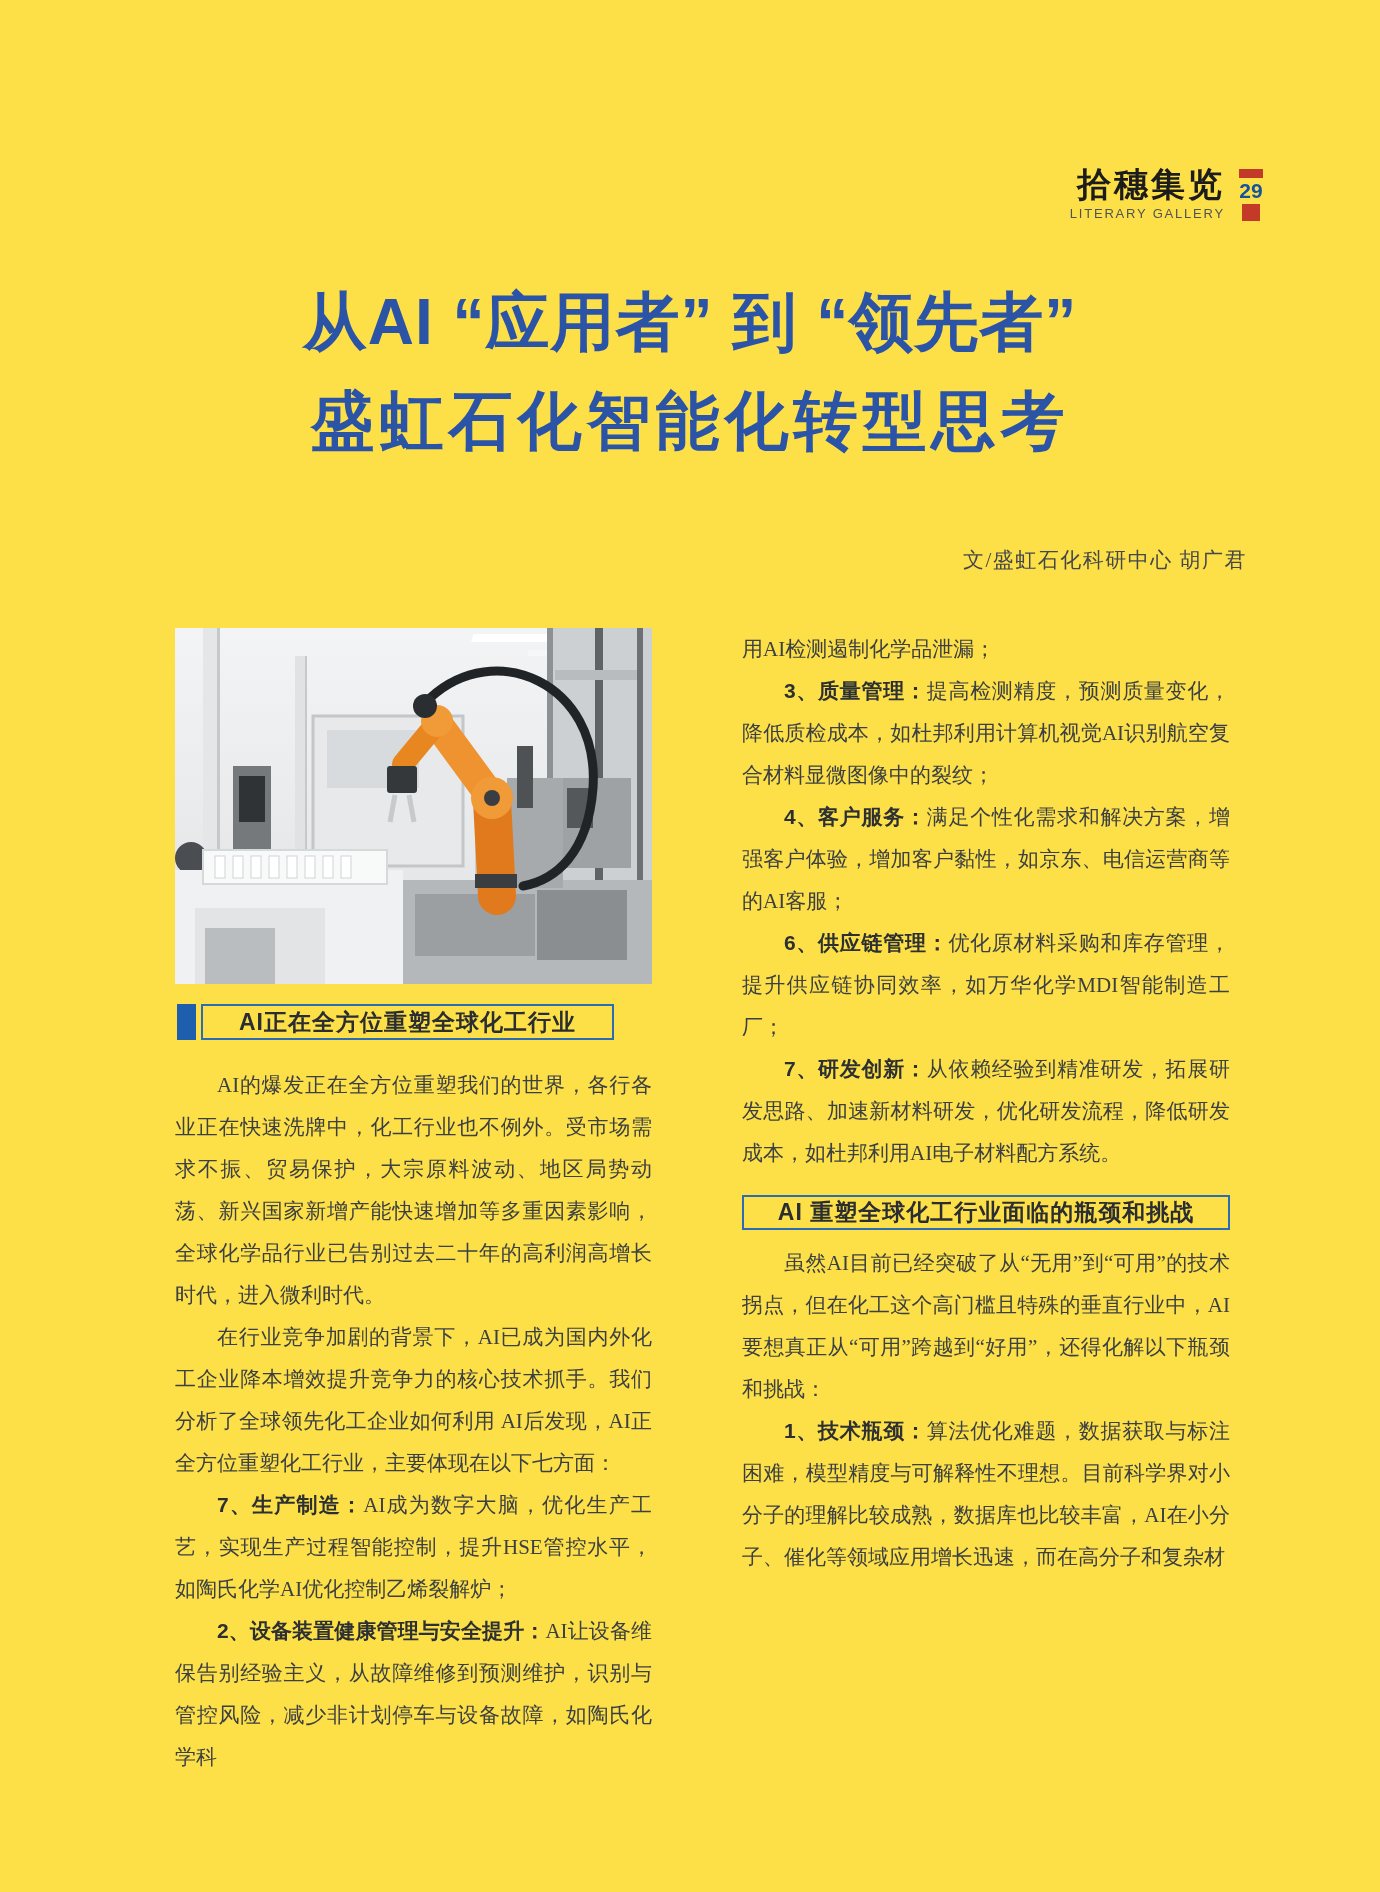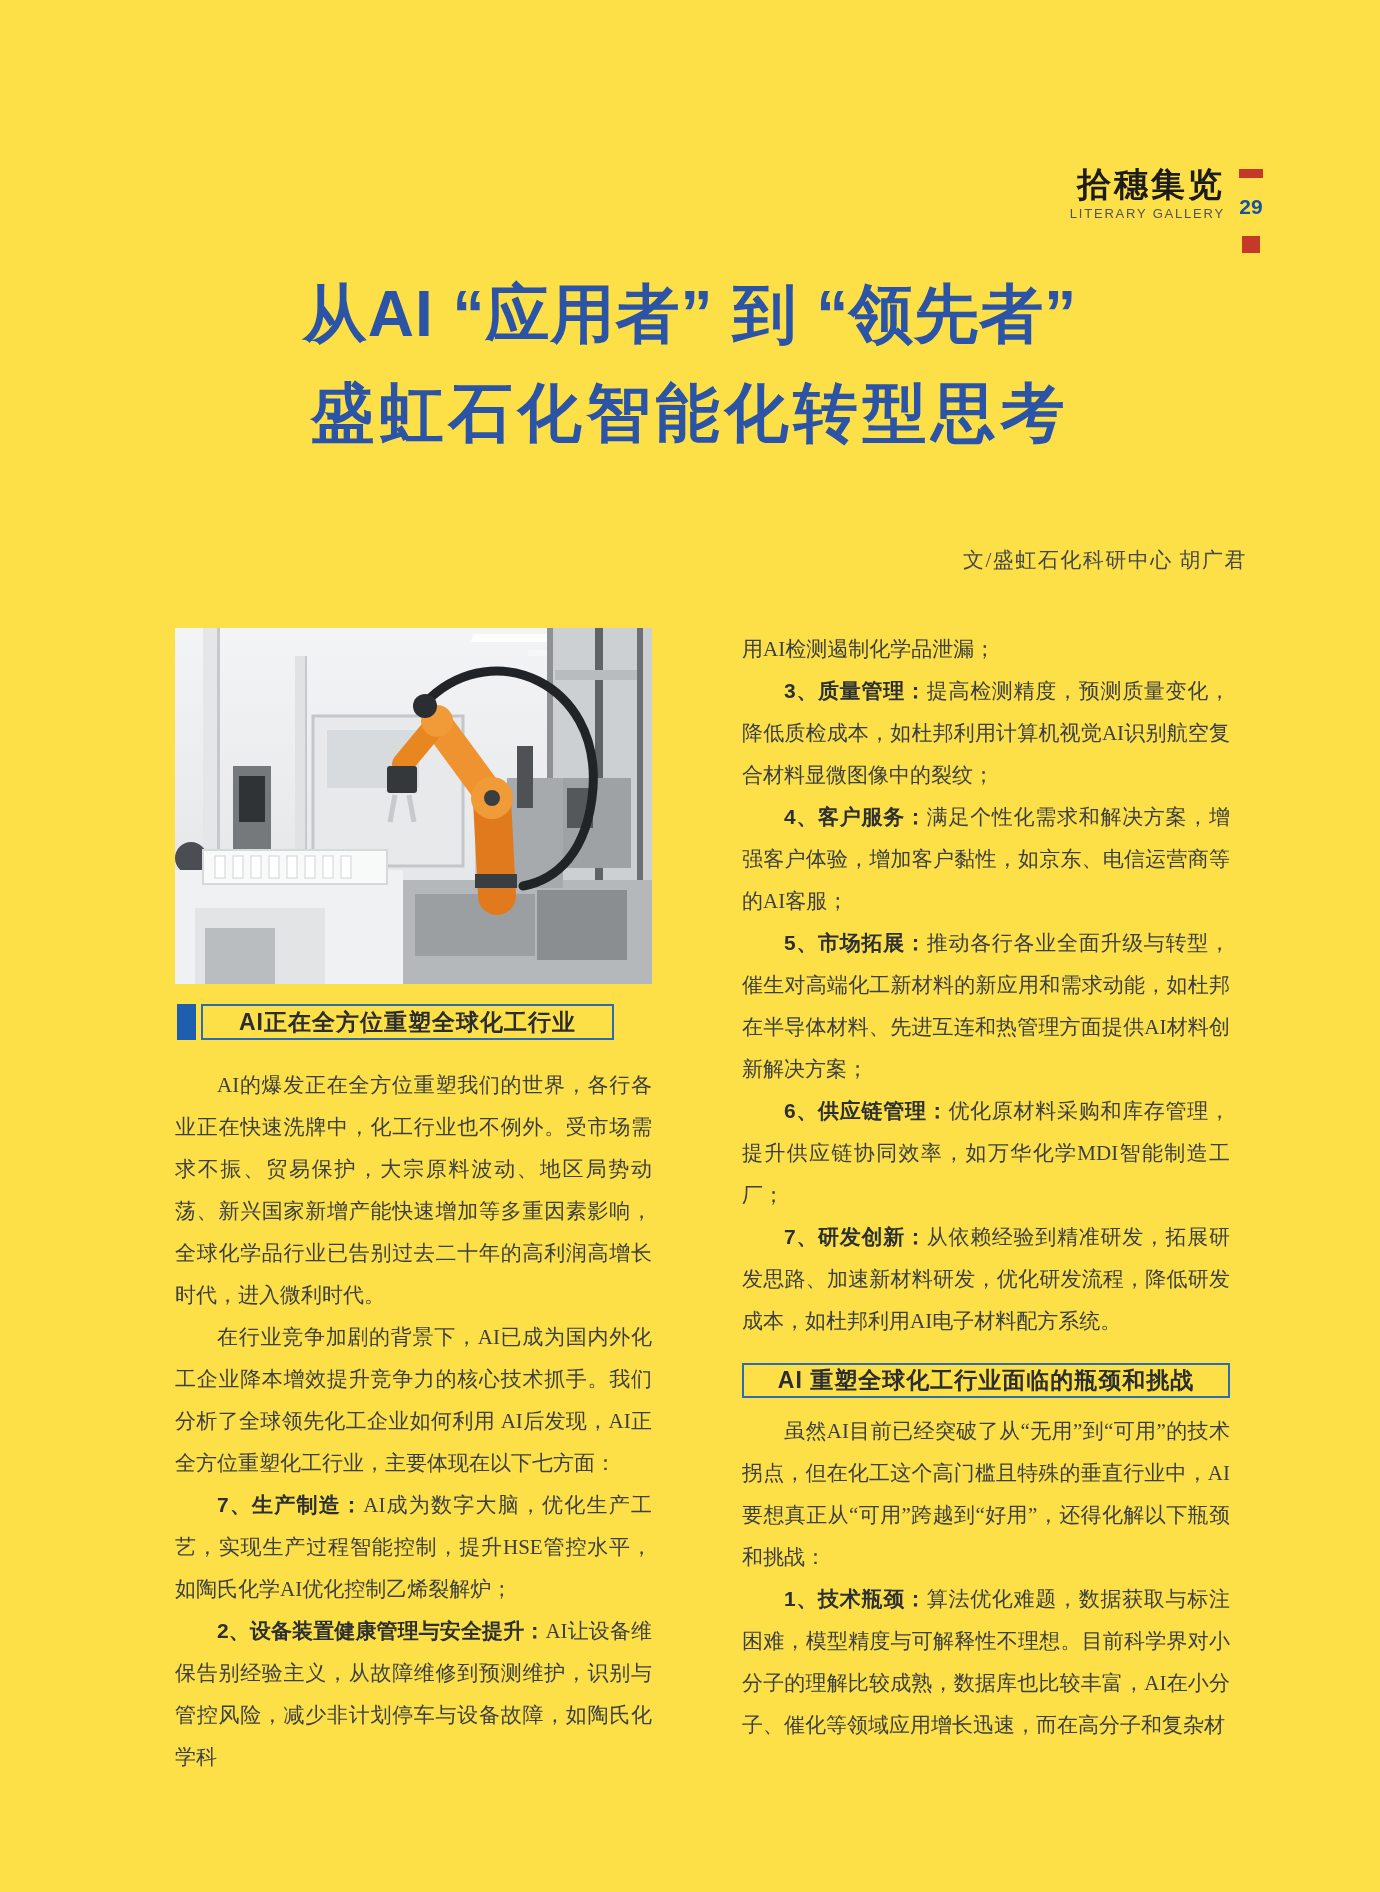--- a/index.html
+++ b/index.html
@@ -10,26 +10,26 @@
     background:#fde047;
     font-family:"Liberation Serif","DejaVu Serif",serif;
     color:#3c4043;
     overflow:hidden;
   }
   
   .masthead{position:absolute;top:166px;right:116px;display:flex;align-items:flex-start;gap:13px;}
   .masthead-text{text-align:right;}
   .masthead-cn{font-size:34px;font-weight:bold;color:#1c1c1c;letter-spacing:3px;line-height:1.1;font-family:"Liberation Serif","DejaVu Serif",serif;}
   .masthead-en{font-size:13px;color:#4f5256;letter-spacing:1.8px;margin-top:3px;font-family:"Liberation Sans","DejaVu Sans",sans-serif;}
-  .pagenum-block{display:flex;flex-direction:column;align-items:center;width:26px;margin-top:3px;gap:16px;}
+  .pagenum-block{display:flex;flex-direction:column;align-items:center;width:26px;margin-top:3px;}
   .red-bar{width:24px;height:9px;background:#c43a28;}
   .pagenum{font-size:21px;font-weight:bold;color:#15539e;font-family:"Liberation Sans","DejaVu Sans",sans-serif;line-height:1.15;margin:1px 0;}
   .red-sq{width:18px;height:17px;background:#c43a28;}
   
-  .title{position:absolute;top:276px;left:0;width:100%;text-align:center;
+  .title{position:absolute;top:284px;left:0;width:100%;text-align:center;
     color:#2b54a6;font-family:"Liberation Sans","DejaVu Sans",sans-serif;font-weight:bold;}
   .title-line1{font-size:64px;letter-spacing:1px;line-height:1.2;}
   .title-line2{font-size:64px;letter-spacing:5px;line-height:1.2;margin-top:22px;}
   
   .byline{position:absolute;top:546px;right:133px;font-size:21px;color:#44474b;letter-spacing:1.5px;}
   
   .columns{position:absolute;top:628px;left:175px;display:flex;gap:90px;}
   .col-left{width:477px;}
   .col-right{width:488px;}
   .photo{width:477px;height:356px;background:#e8eaec;}
@@ -151,21 +151,20 @@
       <p class="para"><b class="lead">7、生产制造：</b><span>AI成为数字大脑，优化生产工艺，实现生产过程智能控制，提升HSE管控水平，如陶氏化学AI优化控制乙烯裂解炉；</span></p>
       <p class="para"><b class="lead">2、设备装置健康管理与安全提升：</b><span>AI让设备维保告别经验主义，从故障维修到预测维护，识别与管控风险，减少非计划停车与设备故障，如陶氏化学科</span></p>
     </div>
 
     <div class="col-right">
 
       <p class="para noindent">用AI检测遏制化学品泄漏；</p>
 
       <p class="para"><b class="lead">3、质量管理：</b><span>提高检测精度，预测质量变化，降低质检成本，如杜邦利用计算机视觉AI识别航空复合材料显微图像中的裂纹；</span></p>
       <p class="para"><b class="lead">4、客户服务：</b><span>满足个性化需求和解决方案，增强客户体验，增加客户黏性，如京东、电信运营商等的AI客服；</span></p>
-      <p class="para"><b class="lead">5、市场拓展：</b><span>推动各行各业全面升级与转型，催生对高端化工新材料的新应用和需求动能，如杜邦在半导体材料、先进互连和热管理方面提供AI材料创新解决方案；</span></p>
       <p class="para"><b class="lead">6、供应链管理：</b><span>优化原材料采购和库存管理，提升供应链协同效率，如万华化学MDI智能制造工厂；</span></p>
       <p class="para"><b class="lead">7、研发创新：</b><span>从依赖经验到精准研发，拓展研发思路、加速新材料研发，优化研发流程，降低研发成本，如杜邦利用AI电子材料配方系统。</span></p>
 
       <div class="section-header">
         <span class="sh-square"></span>
         <span class="sh-box">AI 重塑全球化工行业面临的瓶颈和挑战</span>
       </div>
 
       <p class="para"><b class="lead"></b><span>虽然AI目前已经突破了从“无用”到“可用”的技术拐点，但在化工这个高门槛且特殊的垂直行业中，AI要想真正从“可用”跨越到“好用”，还得化解以下瓶颈和挑战：</span></p>
       <p class="para"><b class="lead">1、技术瓶颈：</b><span>算法优化难题，数据获取与标注困难，模型精度与可解释性不理想。目前科学界对小分子的理解比较成熟，数据库也比较丰富，AI在小分子、催化等领域应用增长迅速，而在高分子和复杂材</span></p>

